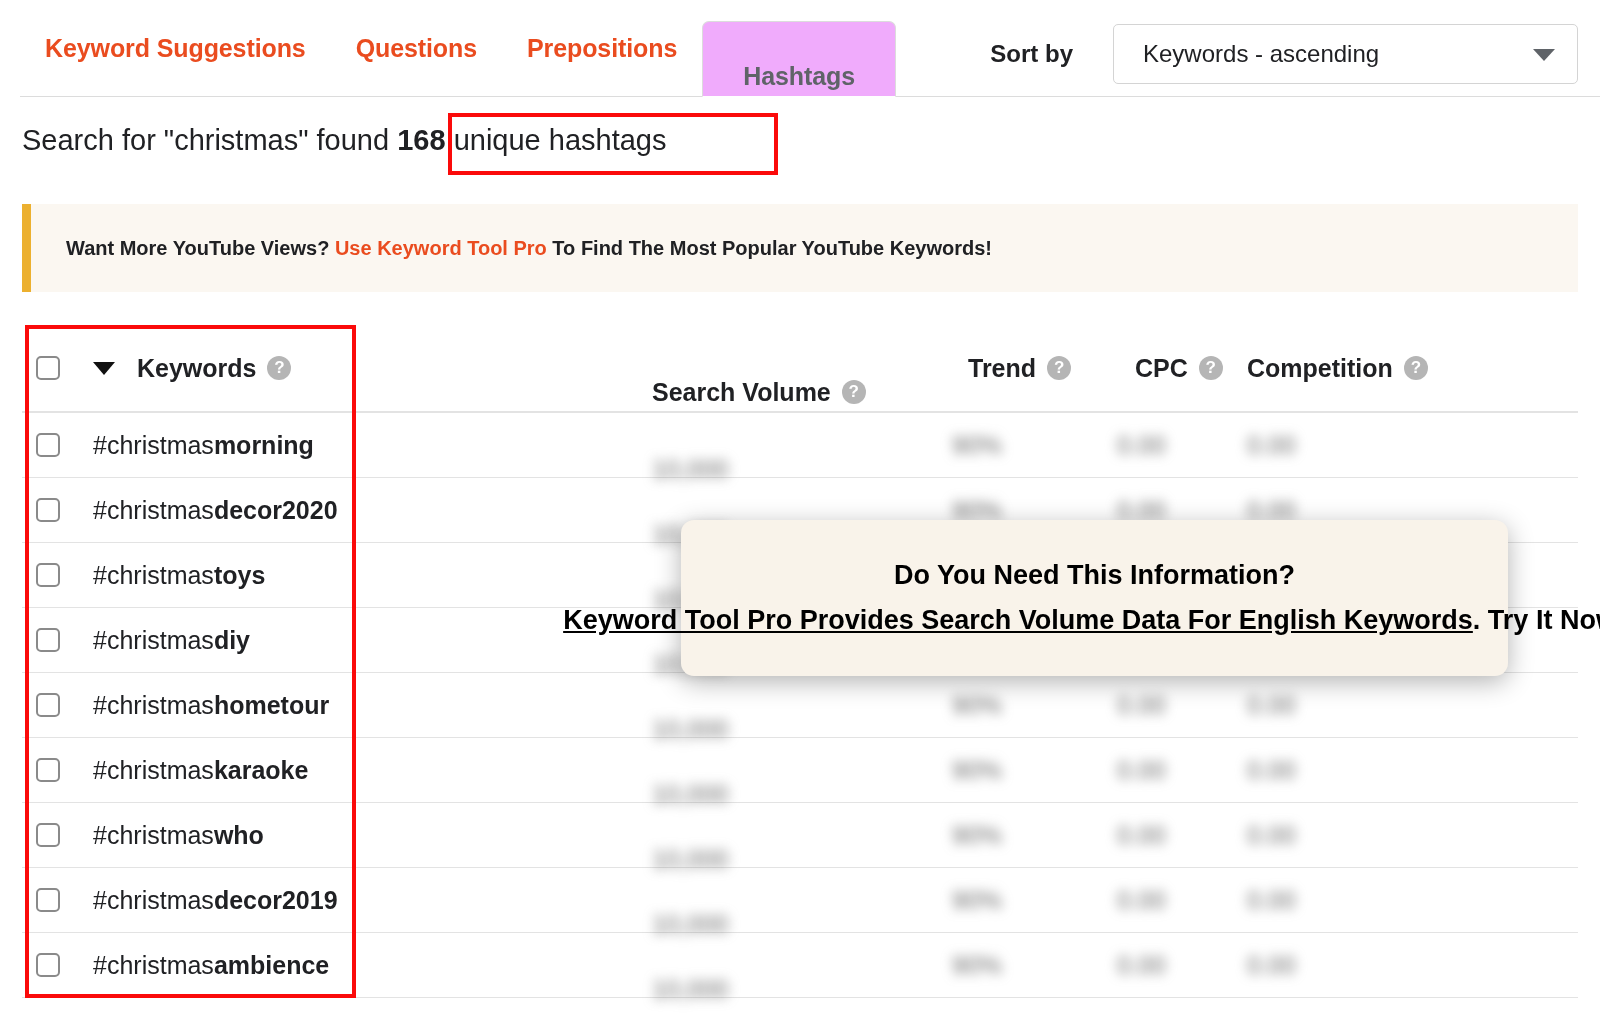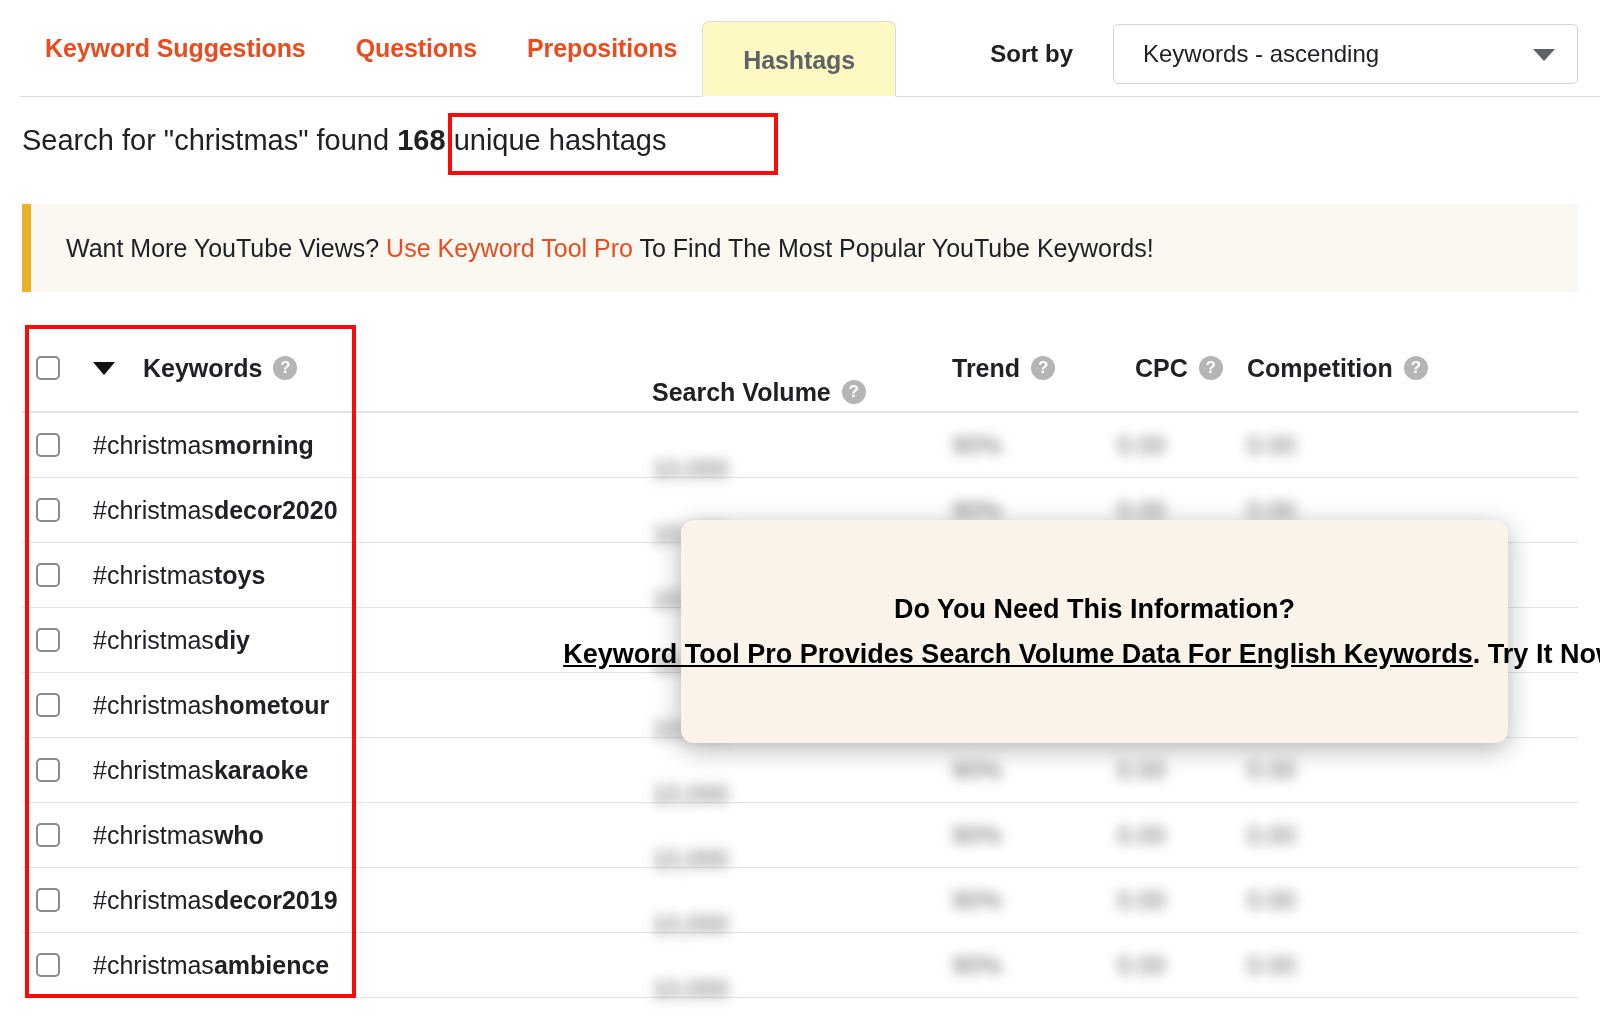--- a/index.html
+++ b/index.html
@@ -41,29 +41,29 @@
     font-weight: bold;
     color: #ea4c1f;
     padding: 0 25px;
     line-height: 97px;
     cursor: pointer;
     white-space: nowrap;
     letter-spacing: -0.1px;
   }
   .tab.active {
     color: #5f6368;
-    background: #fef9c3;
+    background: #f0abfc;
     border: 1px solid #dcdcdc;
     border-bottom: 1px solid #ffffff;
     border-radius: 7px 7px 0 0;
     height: 76px;
     line-height: 76px;
     margin-top: 21px;
     box-sizing: border-box;
-    padding: 0 40px;
+    padding: 16px 40px;
     position: relative;
     z-index: 3;
   }
 
   .sortwrap {
     position: absolute;
     right: 22px; top: 24px;
     display: flex;
     align-items: center;
   }
@@ -129,22 +129,22 @@
     left: 22px; top: 204px;
     width: 1556px;
     height: 88px;
     background: #fbf7f1;
     border-left: 9px solid #ecb02f;
     box-sizing: border-box;
     display: flex;
     align-items: center;
   }
   .promo-text {
-    font-size: 25px;
-    font-weight: normal;
+    font-size: 20px;
+    font-weight: bold;
     color: #202124;
     margin-left: 35px;
     white-space: nowrap;
   }
   .promo-link {
     color: #ea4c1f;
     cursor: pointer;
   }
 
   
@@ -190,21 +190,21 @@
     border-left: 11px solid transparent;
     border-right: 11px solid transparent;
     border-top: 13px solid #111;
     margin-left: 33px;
     cursor: pointer;
   }
   .hdr-label {
     font-size: 25px;
     font-weight: bold;
     color: #202124;
-    margin-left: 28px;
+    margin-left: 22px;
     white-space: nowrap;
   }
   .qmark {
     width: 24px; height: 24px;
     border-radius: 50%;
     background: #b5b5b5;
     color: #fff;
     font-size: 17px;
     font-weight: bold;
     line-height: 24px;
@@ -233,21 +233,21 @@
     filter: blur(6px);
     -webkit-filter: blur(6px);
     user-select: none;
   }
 
   
   .tooltip {
     position: absolute;
     left: 681px; top: 520px;
     width: 827px;
-    height: 223px;
+    height: 156px;
     background: #f9f3ea;
     border-radius: 13px;
     box-shadow: 0 6px 26px rgba(0,0,0,0.30);
     z-index: 15;
     display: flex;
     flex-direction: column;
     align-items: center;
     justify-content: center;
   }
   .tt-line {
@@ -303,21 +303,21 @@
       <div class="chk"></div>
       <div class="sort-caret"></div>
       <span class="hdr-label">Keywords</span>
       <span class="qmark">?</span>
     </div>
     <div class="c-sv hdr-cell">
       <span class="hdr-label" style="margin-left:0">Search Volume</span>
       <span class="qmark">?</span>
     </div>
     <div class="c-tr hdr-cell">
-      <span class="hdr-label" style="margin-left:0">Trend</span>
+      <span class="hdr-label" style="margin-left:16px">Trend</span>
       <span class="qmark">?</span>
     </div>
     <div class="c-cpc hdr-cell">
       <span class="hdr-label" style="margin-left:18px">CPC</span>
       <span class="qmark">?</span>
     </div>
     <div class="c-cmp hdr-cell">
       <span class="hdr-label" style="margin-left:0">Competition</span>
       <span class="qmark">?</span>
     </div>

